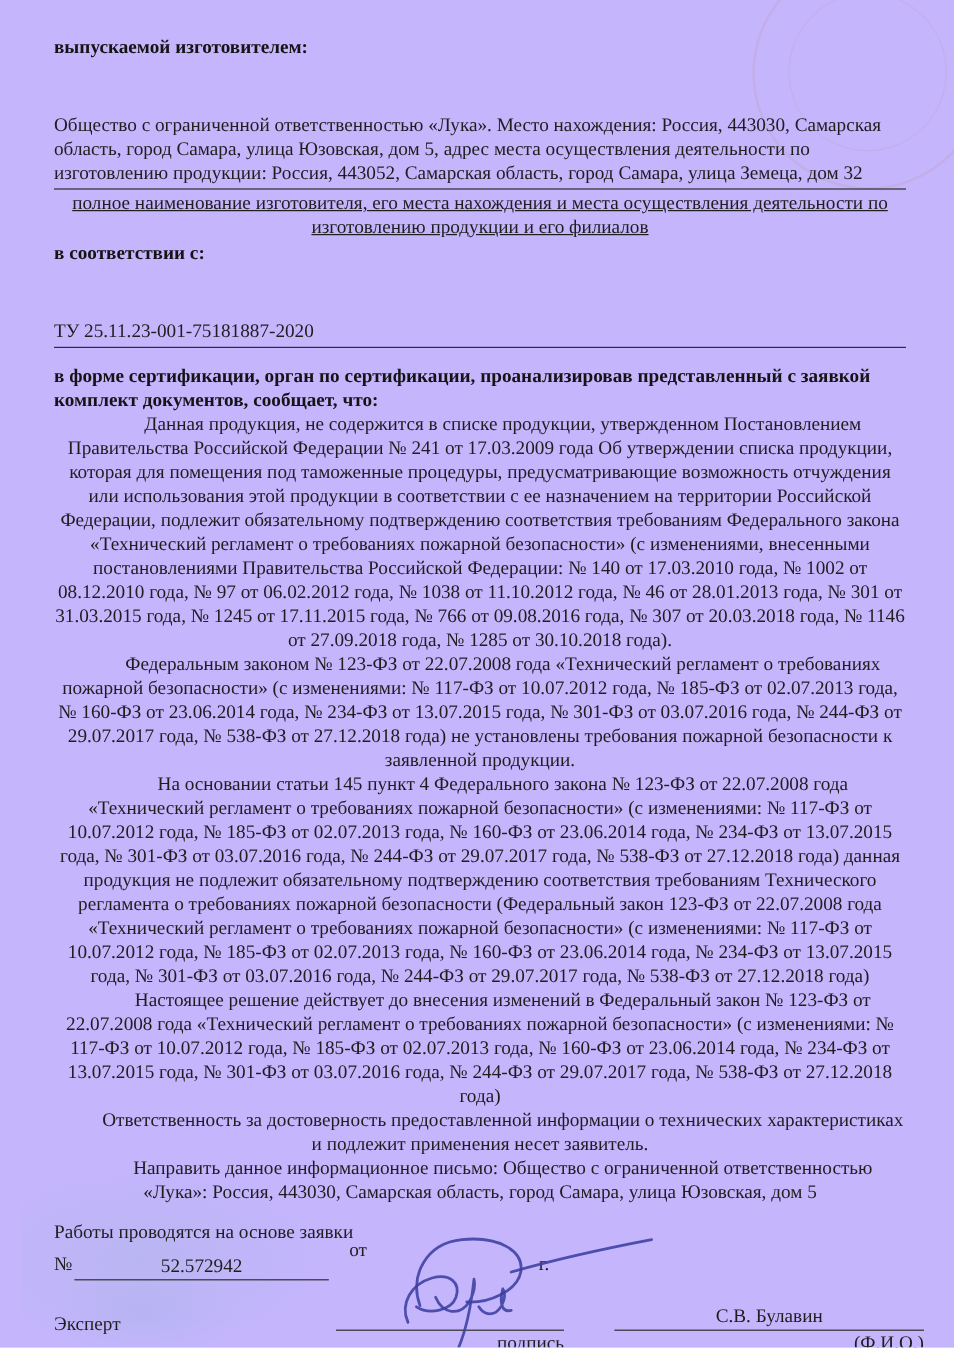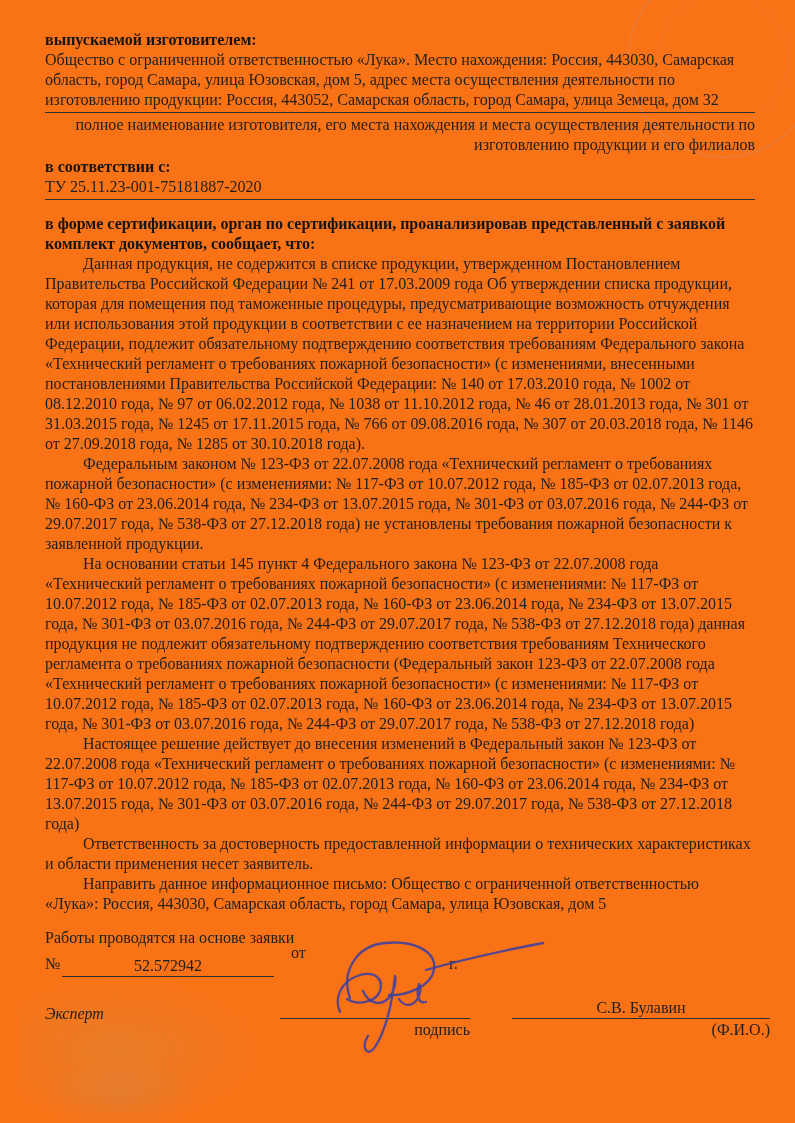--- a/index.html
+++ b/index.html
@@ -1,62 +1,64 @@
 <!DOCTYPE html>
 <html lang="ru"><head>
 <meta charset="utf-8">
 <style>
   html,body{margin:0;padding:0;background:#e8e8e8;}
   .page{
     position:relative;
     width:795px;height:1123px;
     margin:0 auto;
-    background:#f97316;
+    background:#c4b5fd;
     overflow:hidden;
     font-family:"Liberation Serif","DejaVu Serif",serif;
     font-size:16px;line-height:20px;
     color:#1e1e1e;
     box-sizing:border-box;
   }
   .content{
     position:relative;
     padding:30px 40px 0 45px;
     z-index:2;
   }
   .b{font-weight:bold;color:#141414;}
   .underlined-block{
     border-bottom:1.6px solid #2e2e2e;
     padding-bottom:2px;
+    margin-top:45px;
   }
   .caption{
-    text-align:right;
+    text-align:center;
     padding:2px 0 2px 0;
+    text-decoration:underline;
   }
   .gap-sm{height:14px;}
-  .para{margin:0;text-indent:38px;text-align:left;}
+  .para{margin:0;text-indent:38px;text-align:center;}
   
   .footer{
     position:relative;
     margin-top:14px;
     height:170px;
   }
   .basis-note{position:absolute;left:0;top:0;}
   .num-label{position:absolute;left:0;top:26px;}
   .field{position:absolute;box-sizing:border-box;}
   .field-line{
     border-bottom:1.6px solid #2e2e2e;
     display:flex;align-items:flex-end;justify-content:center;
   }
   .f-number{left:17px;top:8px;width:212px;}
   .f-number .field-line{height:40px;}
   .f-from{position:absolute;left:246px;top:15px;}
   .f-date{left:278px;top:8px;width:120px;}
   .f-date .field-line{height:40px;}
   .f-year{position:absolute;left:404px;top:26px;}
-  .role-label{position:absolute;left:0;top:76px;font-style:italic;}
+  .role-label{position:absolute;left:0;top:76px;}
   .f-sign{left:235px;top:58px;width:190px;}
   .f-sign .field-line{height:32px;}
   .f-name{left:467px;top:58px;width:258px;}
   .f-name .field-line{height:32px;}
   .field-caption{text-align:right;padding-top:1px;}
   
   .stamp-ring{
     position:absolute;border-radius:50%;
     border:2px solid rgba(193,152,152,0.22);
     z-index:1;
@@ -103,21 +105,21 @@
     <div class="underlined-block">ТУ 25.11.23-001-75181887-2020</div>
 
     <div class="gap-sm"></div>
 
     <div class="b">в форме сертификации, орган по сертификации, проанализировав представленный с заявкой комплект документов, сообщает, что:</div>
 
     <p class="para">Данная продукция, не содержится в списке продукции, утвержденном Постановлением Правительства Российской Федерации № 241 от 17.03.2009 года Об утверждении списка продукции, которая для помещения под таможенные процедуры, предусматривающие возможность отчуждения или использования этой продукции в соответствии с ее назначением на территории Российской Федерации, подлежит обязательному подтверждению соответствия требованиям Федерального закона «Технический регламент о требованиях пожарной безопасности» (с изменениями, внесенными постановлениями Правительства Российской Федерации: № 140 от 17.03.2010 года, № 1002 от 08.12.2010 года, № 97 от 06.02.2012 года, № 1038 от 11.10.2012 года, № 46 от 28.01.2013 года, № 301 от 31.03.2015 года, № 1245 от 17.11.2015 года, № 766 от 09.08.2016 года, № 307 от 20.03.2018 года, № 1146 от 27.09.2018 года, № 1285 от 30.10.2018 года).</p>
     <p class="para">Федеральным законом № 123-ФЗ от 22.07.2008 года «Технический регламент о требованиях пожарной безопасности» (с изменениями: № 117-ФЗ от 10.07.2012 года, № 185-ФЗ от 02.07.2013 года, № 160-ФЗ от 23.06.2014 года, № 234-ФЗ от 13.07.2015 года, № 301-ФЗ от 03.07.2016 года, № 244-ФЗ от 29.07.2017 года, № 538-ФЗ от 27.12.2018 года) не установлены требования пожарной безопасности к заявленной продукции.</p>
     <p class="para">На основании статьи 145 пункт 4 Федерального закона № 123-ФЗ от 22.07.2008 года «Технический регламент о требованиях пожарной безопасности» (с изменениями: № 117-ФЗ от 10.07.2012 года, № 185-ФЗ от 02.07.2013 года, № 160-ФЗ от 23.06.2014 года, № 234-ФЗ от 13.07.2015 года, № 301-ФЗ от 03.07.2016 года, № 244-ФЗ от 29.07.2017 года, № 538-ФЗ от 27.12.2018 года) данная продукция не подлежит обязательному подтверждению соответствия требованиям Технического регламента о требованиях пожарной безопасности (Федеральный закон 123-ФЗ от 22.07.2008 года «Технический регламент о требованиях пожарной безопасности» (с изменениями: № 117-ФЗ от 10.07.2012 года, № 185-ФЗ от 02.07.2013 года, № 160-ФЗ от 23.06.2014 года, № 234-ФЗ от 13.07.2015 года, № 301-ФЗ от 03.07.2016 года, № 244-ФЗ от 29.07.2017 года, № 538-ФЗ от 27.12.2018 года)</p>
     <p class="para">Настоящее решение действует до внесения изменений в Федеральный закон № 123-ФЗ от 22.07.2008 года «Технический регламент о требованиях пожарной безопасности» (с изменениями: № 117-ФЗ от 10.07.2012 года, № 185-ФЗ от 02.07.2013 года, № 160-ФЗ от 23.06.2014 года, № 234-ФЗ от 13.07.2015 года, № 301-ФЗ от 03.07.2016 года, № 244-ФЗ от 29.07.2017 года, № 538-ФЗ от 27.12.2018 года)</p>
-    <p class="para">Ответственность за достоверность предоставленной информации о технических характеристиках и области применения несет заявитель.</p>
+    <p class="para">Ответственность за достоверность предоставленной информации о технических характеристиках и подлежит применения несет заявитель.</p>
     <p class="para">Направить данное информационное письмо: Общество с ограниченной ответственностью «Лука»: Россия, 443030, Самарская область, город Самара, улица Юзовская, дом 5</p>
 
     <div class="footer">
       <div class="basis-note">Работы проводятся на основе заявки</div>
 
       <span class="num-label">№</span>
       <div class="field f-number">
         <div class="field-line">52.572942</div>
       </div>
       <span class="f-from">от</span>

